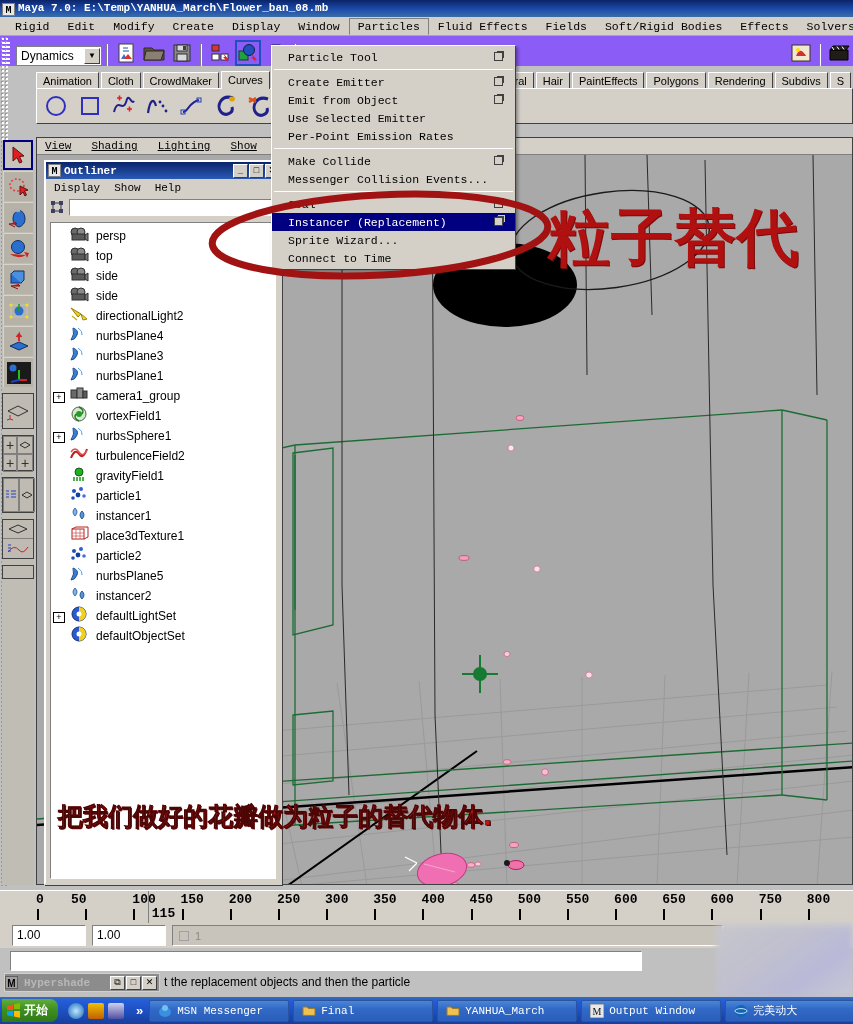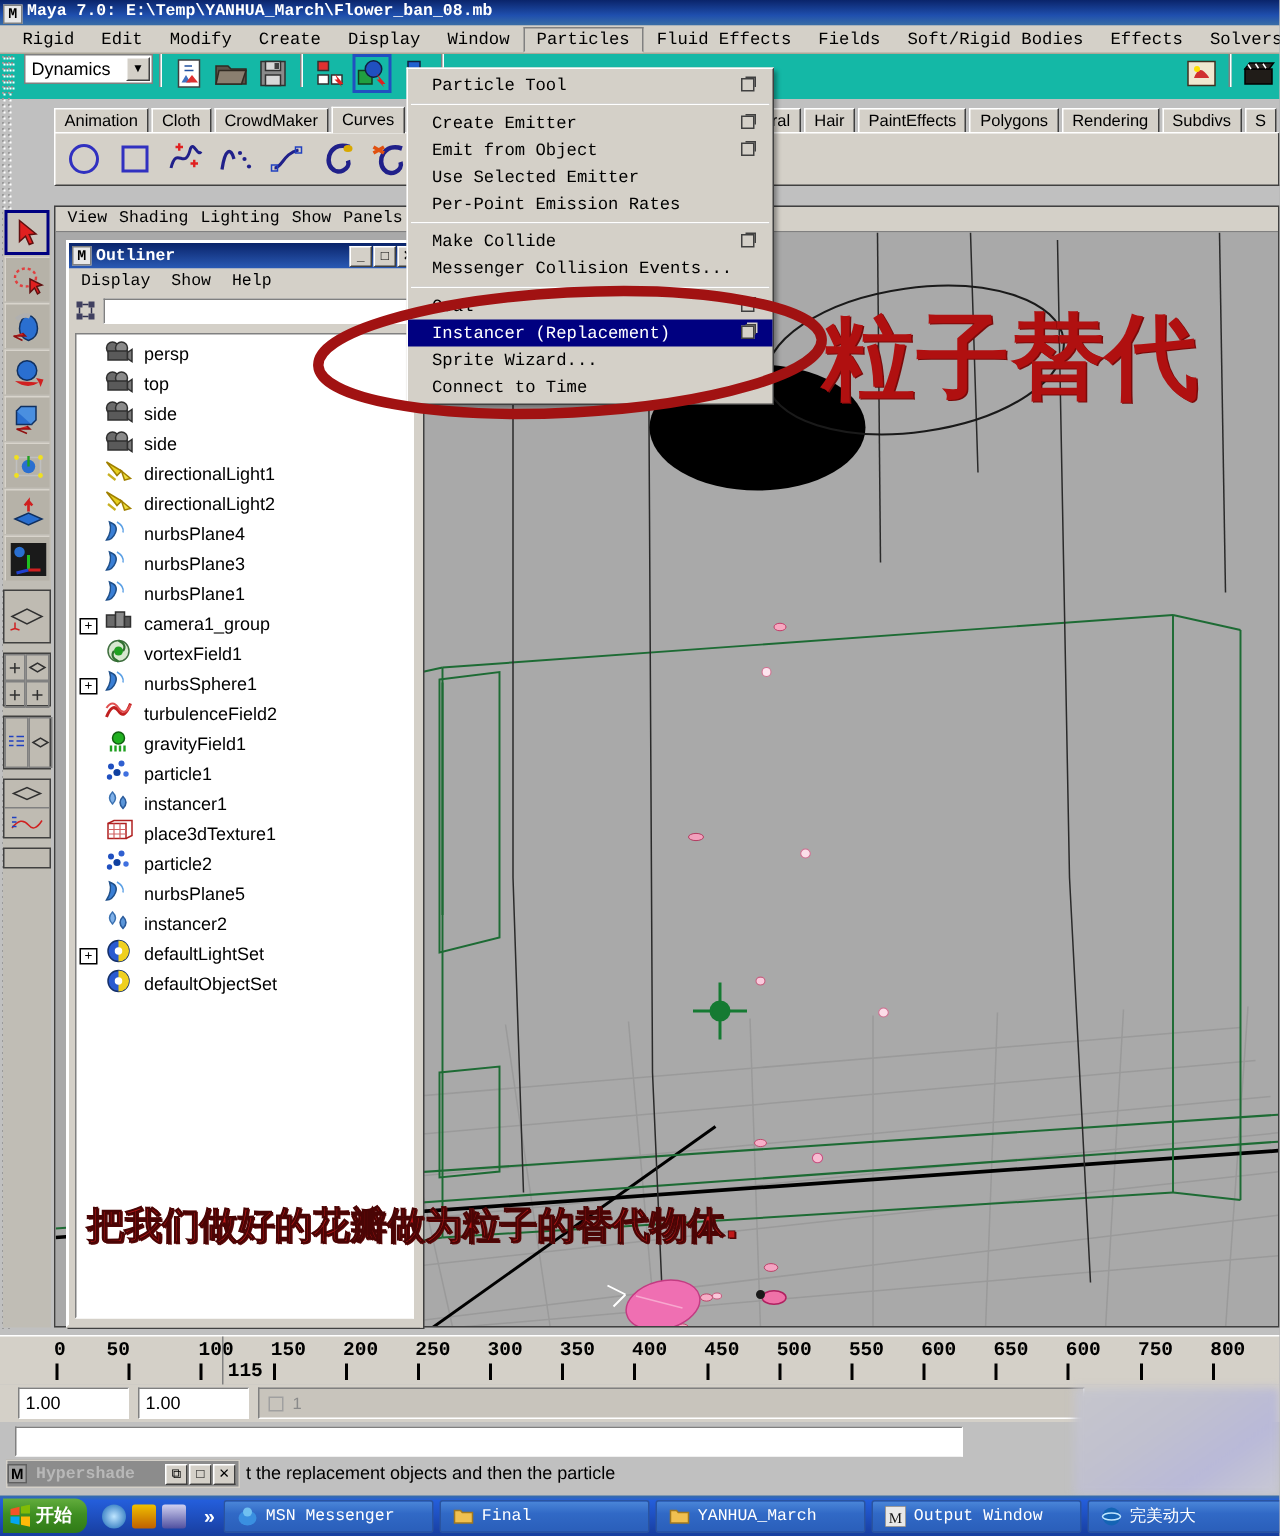--- a/index.html
+++ b/index.html
@@ -32,21 +32,21 @@
     background: #d4d0c8; border-bottom: 1px solid #aca899;
     font-family: "Liberation Mono", monospace; font-size: 11.5px;
     display: flex; align-items: center; padding-left: 6px;
   }
   .menubar .mi { padding: 2px 9px; white-space: nowrap; color: #000; }
   .menubar .mi.active { background: #d4d0c8; border: 1px solid #808080; border-bottom-color:#d4d0c8; padding: 1px 8px;}
 
   
   .toolbar {
     position: absolute; left: 0; top: 36px; width: 853px; height: 30px;
-    background: #14b8a6; display: flex; align-items: flex-start;
+    background: #8b5cf6; display: flex; align-items: flex-end;
   }
   .grip { width: 9px; height: 26px; margin: 0 2px;
     background-image: radial-gradient(#fff 35%, transparent 36%), radial-gradient(#808080 35%, transparent 36%);
     background-size: 4px 4px, 4px 4px; background-position: 1px 1px, 0 0; }
   .combo {
     width: 86px; height: 20px; background: #fff; border: 1px solid #808080;
     font-size: 12px; line-height: 18px; padding-left: 4px; position: relative;
     color:#000; margin-left: 3px;
   }
   .combo .arrow {
@@ -96,21 +96,21 @@
   
   .vpanel {
     position: absolute; left: 36px; top: 137px; width: 817px; height: 748px;
     border: 1px solid #404040; background: #a9a9a9; overflow: hidden;
   }
   .vmenubar {
     height: 17px; background: #d4d0c8; border-bottom: 1px solid #808080;
     font-family: "Liberation Mono", monospace; font-size: 11px;
     display: flex; align-items:center; padding-left: 8px; color:#000;
   }
-  .vmenubar span { margin-right: 8px; }
+  .vmenubar span { margin-right: 20px; text-decoration: underline; }
   .viewport { position: absolute; left:0; top:17px; right:0; bottom:0; background: #a9a9a9; }
 
   
   .outliner {
     position: absolute; left: 44px; top: 160px; width: 238px; height: 725px;
     background: #d4d0c8; border: 2px solid #d4d0c8;
     border-top-color:#fff; border-left-color:#fff;
     box-shadow: 1px 1px 0 #404040;
   }
   .ol-title {
@@ -702,31 +702,20 @@
           <span class="ol-exp none"></span>
           <span class="ol-ico">
             <svg width="20" height="16" viewBox="0 0 20 16">
               <circle cx="6" cy="6" r="4" fill="#6a6a6a" stroke="#303030"></circle>
               <circle cx="12" cy="6" r="4" fill="#8a8a8a" stroke="#303030"></circle>
               <rect x="3" y="8" width="13" height="6" fill="#5a5a5a" stroke="#303030"></rect>
               <path d="M16 9 l3 -2 v8 l-3 -2z" fill="#7a7a7a" stroke="#303030"></path>
             </svg>
           </span>
           <span>side</span>
-        </div>
-        <div class="ol-row">
-          <span class="ol-exp none"></span>
-          <span class="ol-ico">
-            <svg width="20" height="16" viewBox="0 0 20 16">
-              <path d="M2 2 l10 6 l-3 3 z" fill="#e8d020" stroke="#a08000"></path>
-              <path d="M12 8 l6 5 l-4 1 z" fill="#f0e040" stroke="#a08000"></path>
-              <path d="M3 10 l5 4" stroke="#c8b020" stroke-width="1.5"></path>
-            </svg>
-          </span>
-          <span>directionalLight1</span>
         </div>
         <div class="ol-row">
           <span class="ol-exp none"></span>
           <span class="ol-ico">
             <svg width="20" height="16" viewBox="0 0 20 16">
               <path d="M2 2 l10 6 l-3 3 z" fill="#e8d020" stroke="#a08000"></path>
               <path d="M12 8 l6 5 l-4 1 z" fill="#f0e040" stroke="#a08000"></path>
               <path d="M3 10 l5 4" stroke="#c8b020" stroke-width="1.5"></path>
             </svg>
           </span>

